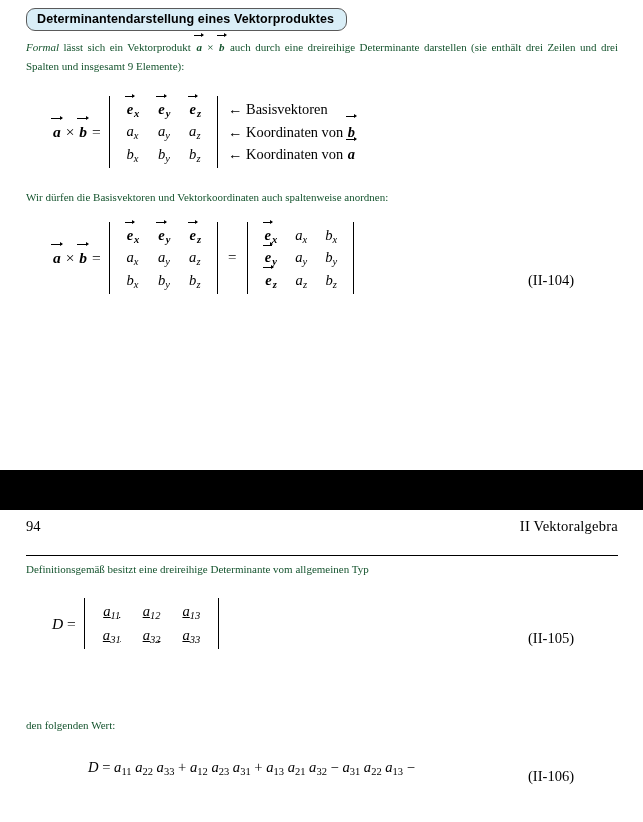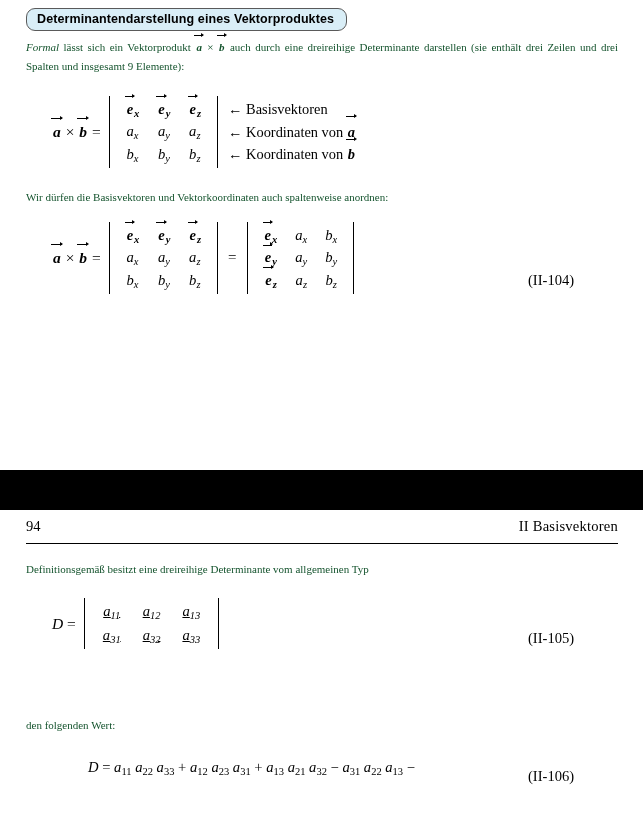--- a/index.html
+++ b/index.html
@@ -142,21 +142,21 @@
 
   
   .runhead {
     position: absolute;
     left: 26px;
     top: 518px;
     width: 592px;
     display: flex;
     justify-content: space-between;
     font-size: 14.6px;
-    padding-bottom: 8px;
+    padding-bottom: 20px;
     border-bottom: 1.1px solid #000;
   }
   .runhead .right { letter-spacing: 0.2px; }
 
   
   .det.sub-gap td { padding: 3px 11px; text-decoration: underline; }
 </style>
 </head>
 <body>
 
@@ -197,25 +197,25 @@
           <td>b<sub>y</sub></td>
           <td>b<sub>z</sub></td>
         </tr>
       </tbody>
         </table>
     </span>
     <span class="arrows">
       <div>←  Basisvektoren</div>
       <div>
         <span>←  Koordinaten von</span>
-        <span class="vec">a</span>
+        <span class="vec narrow">b</span>
       </div>
       <div>
         <span>←  Koordinaten von</span>
-        <span class="vec narrow">b</span>
+        <span class="vec">a</span>
       </div>
     </span>
   </div>
 
   <div class="para p2">Wir dürfen die Basisvektoren und Vektorkoordinaten auch spaltenweise anordnen:</div>
 
   <div class="eqrow" style="left:52px; top:222px;">
     <span class="lhs">
       <span class="vec">a</span>
       <span>×</span>
@@ -265,21 +265,21 @@
       </tbody>
         </table>
     </span>
   </div>
   <div class="eqnum" style="left:528px; top:272px;">(II-104)</div>
 
   <div class="blackbar"></div>
 
   <div class="runhead">
     <span class="left">94</span>
-    <span class="right">II  Basisvektoren</span>
+    <span class="right">II  Vektoralgebra</span>
   </div>
 
   <div class="para p3">Definitionsgemäß besitzt eine dreireihige Determinante vom allgemeinen Typ</div>
 
   <div class="eqrow" style="left:52px; top:598px;">
     <span class="lhs">
       <i>D</i>
       <span>=</span>
     </span>
     <span class="det sub-gap">

